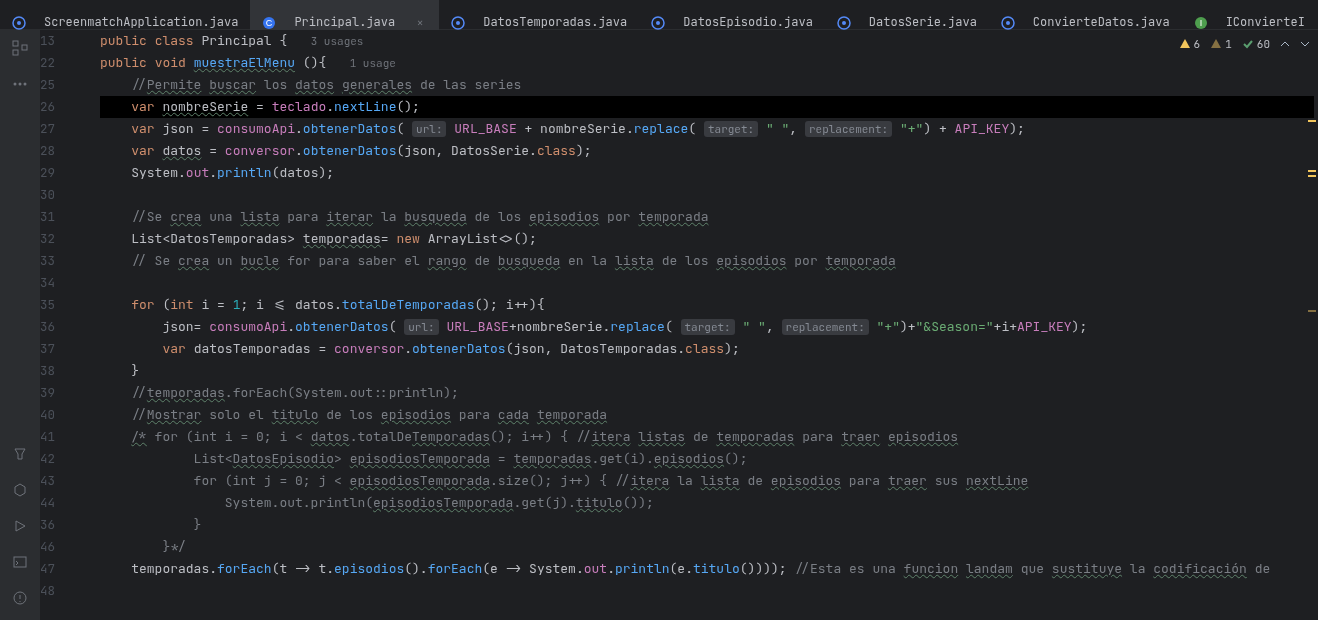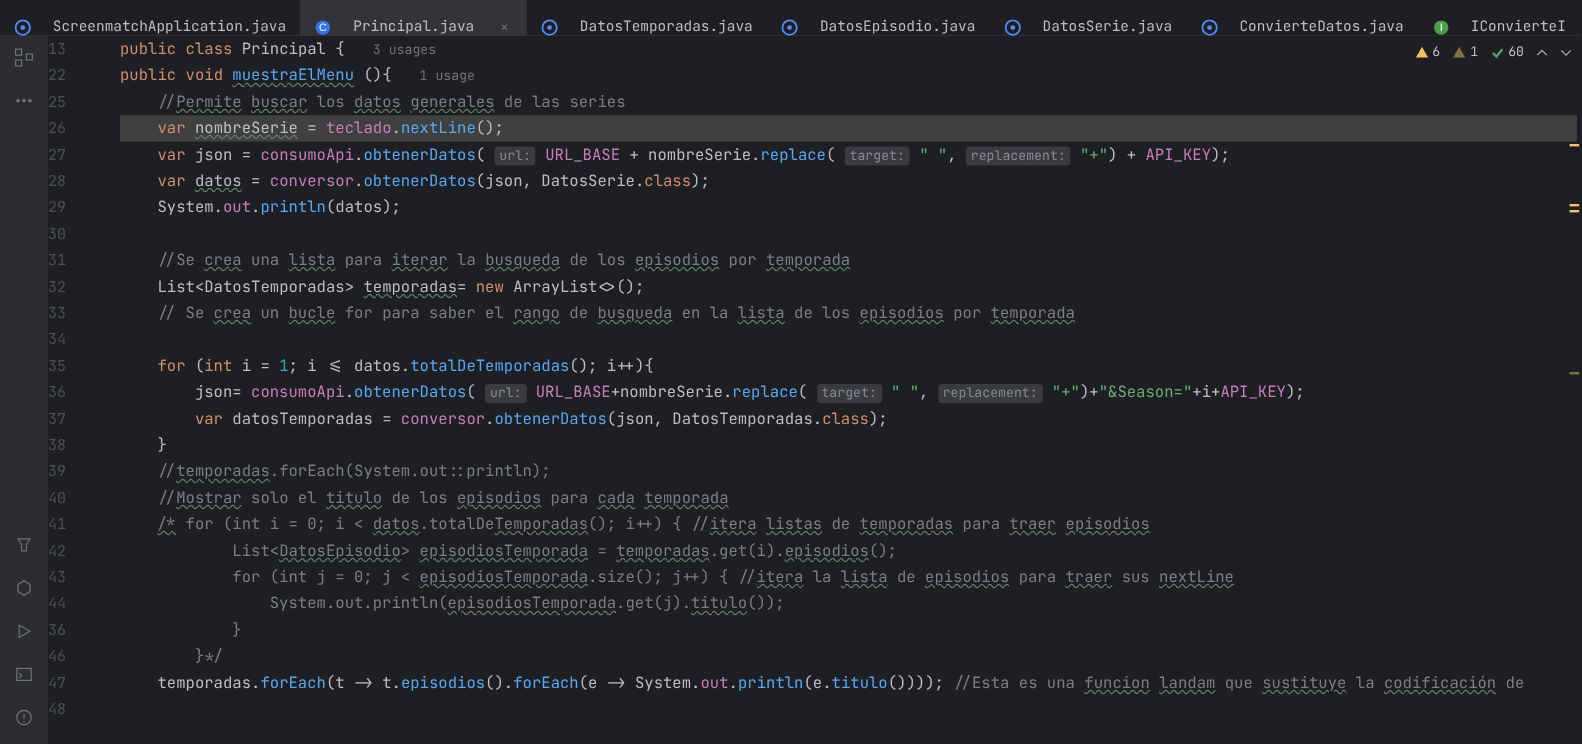--- a/index.html
+++ b/index.html
@@ -15,21 +15,21 @@
 .sidebar-bottom{margin-top:auto;display:flex;flex-direction:column;gap:16px;padding-bottom:12px;align-items:center}
 .sb-icon{width:20px;height:20px;color:#6f737a;cursor:pointer;display:flex;align-items:center;justify-content:center}
 .editor-wrap{flex:1;display:flex;flex-direction:column;position:relative}
 .info-bar{position:absolute;top:0;right:8px;height:28px;display:flex;align-items:center;gap:10px;font-size:11px;color:#bcbec4;z-index:10}
 .badge{display:flex;align-items:center;gap:3px}
 .code-area{display:flex;flex:1;overflow:auto;padding-top:0}
 .gutter{width:60px;text-align:left;color:#4b5059;padding-right:16px;font-size:12.5px;user-select:none;flex-shrink:0}
 .gutter div{height:22px;line-height:22px}
 .code{flex:1;font-size:13px;padding-right:4px}
 .line{height:22px;line-height:22px;white-space:pre}
-.line.hl{background:#404040}
+.line.hl{background:#000000}
 .kw{color:#cf8e6d}
 .str{color:#6aab73}
 .num{color:#2aacb8}
 .fn{color:#56a8f5}
 .cls{color:#bcbec4}
 .cmt{color:#7a7e85;}
 .und{text-decoration:underline wavy #5f826b;text-decoration-thickness:1px}
 .hint{background:#393b40;color:#858a93;font-size:11px;padding:1px 4px;border-radius:3px;font-style:normal}
 .usages{color:#6f737a;font-size:11px;font-style:normal}
 .field{color:#c77dbb}

